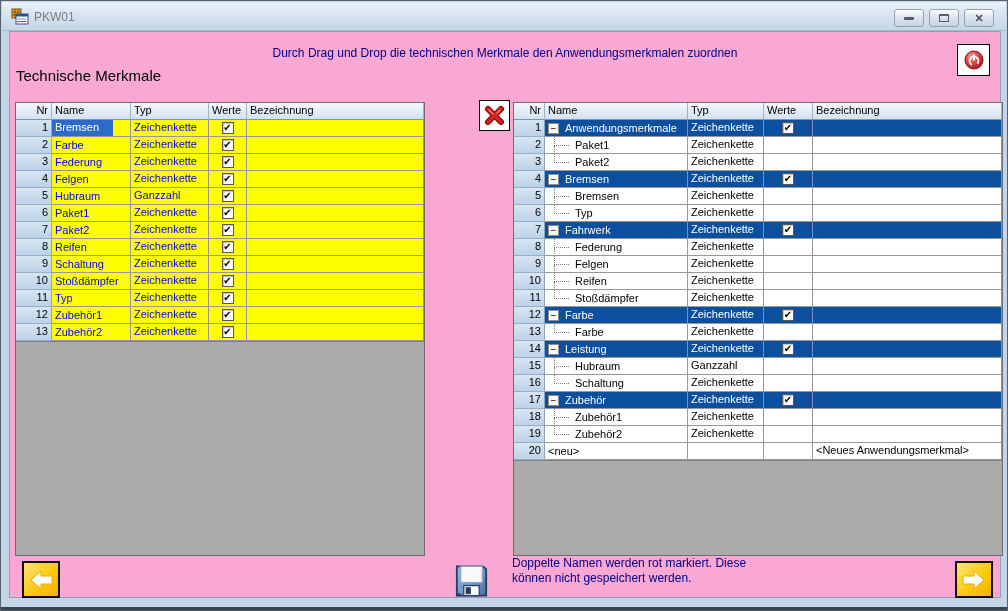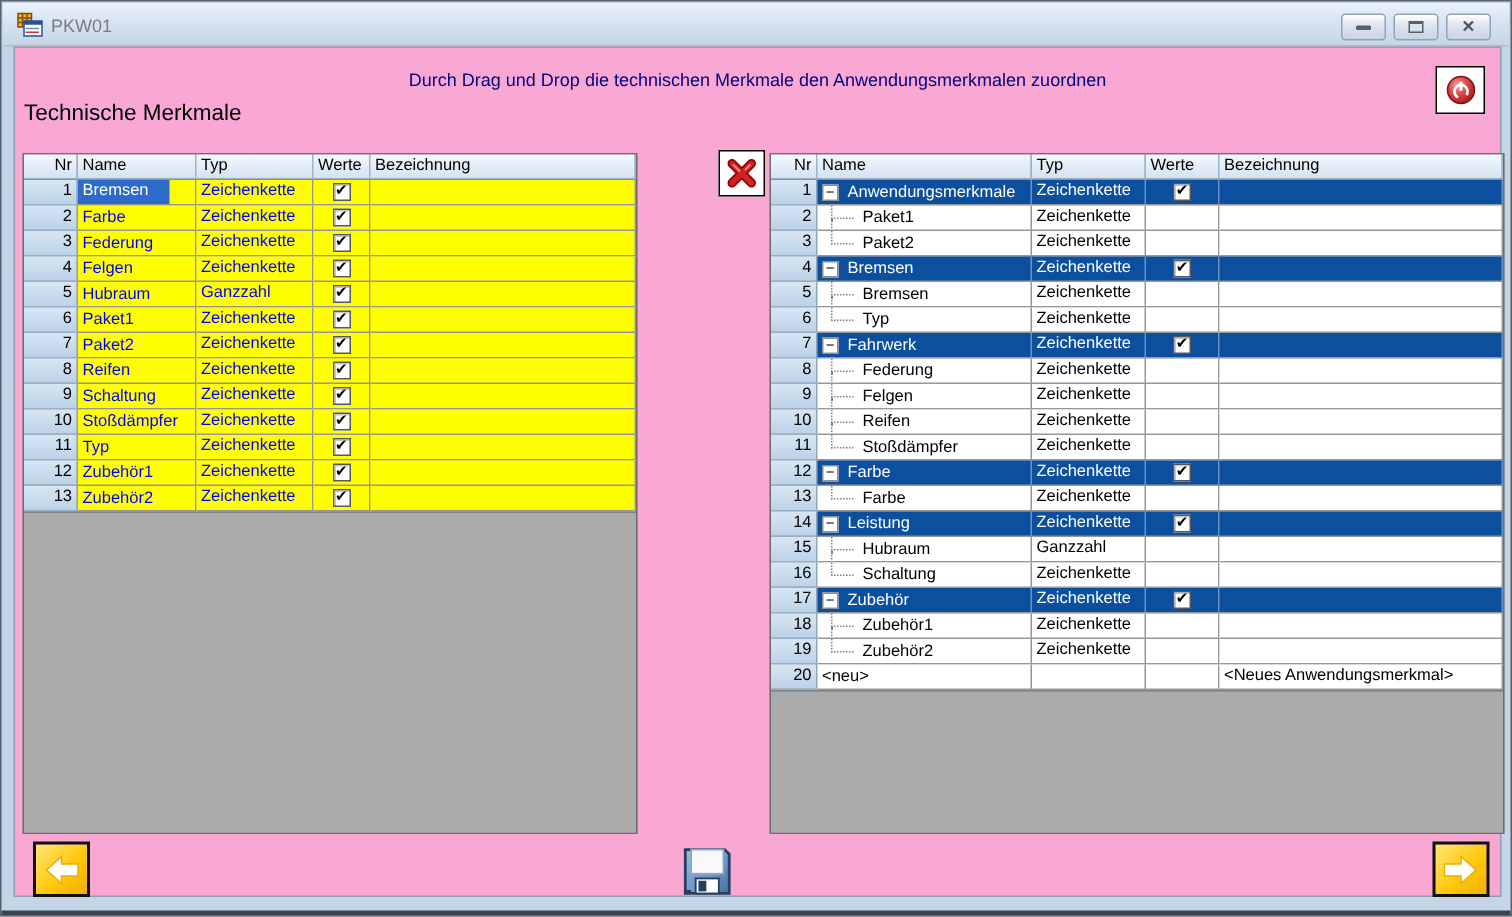--- a/index.html
+++ b/index.html
@@ -522,20 +522,22 @@
           </linearGradient>
         </defs>
         <path d="M2.5 2.5 h17 l2 2 v17 h-19 z" fill="url(#fd)" stroke="#24405F" stroke-width="1.2"></path>
         <rect x="5" y="2.5" width="14" height="10.5" fill="#F6F8FA" stroke="#8DA6C2" stroke-width="0.8"></rect>
         <rect x="7" y="15" width="10" height="6.5" fill="#FFFFFF" stroke="#24405F" stroke-width="0.8"></rect>
         <rect x="8.2" y="16" width="3.4" height="4.6" fill="#24405F"></rect>
         <rect x="2.5" y="20" width="2.5" height="1.8" fill="#24405F"></rect>
       </svg>
     </button>
 
+    <div class="warn">Doppelte Namen werden rot markiert. Diese
+können nicht gespeichert werden.</div>
 
     <button class="imgbtn nav-btn fwd-btn">
       <svg width="26" height="24" viewBox="0 0 26 24">
         <path d="M23 12 L13 3 L13 8 L2 8 L2 16 L13 16 L13 21 Z" fill="#FFFFFF" stroke="#E8AE00" stroke-width="1"></path>
       </svg>
     </button>
   </div>
 </div>
 
 </body></html>

